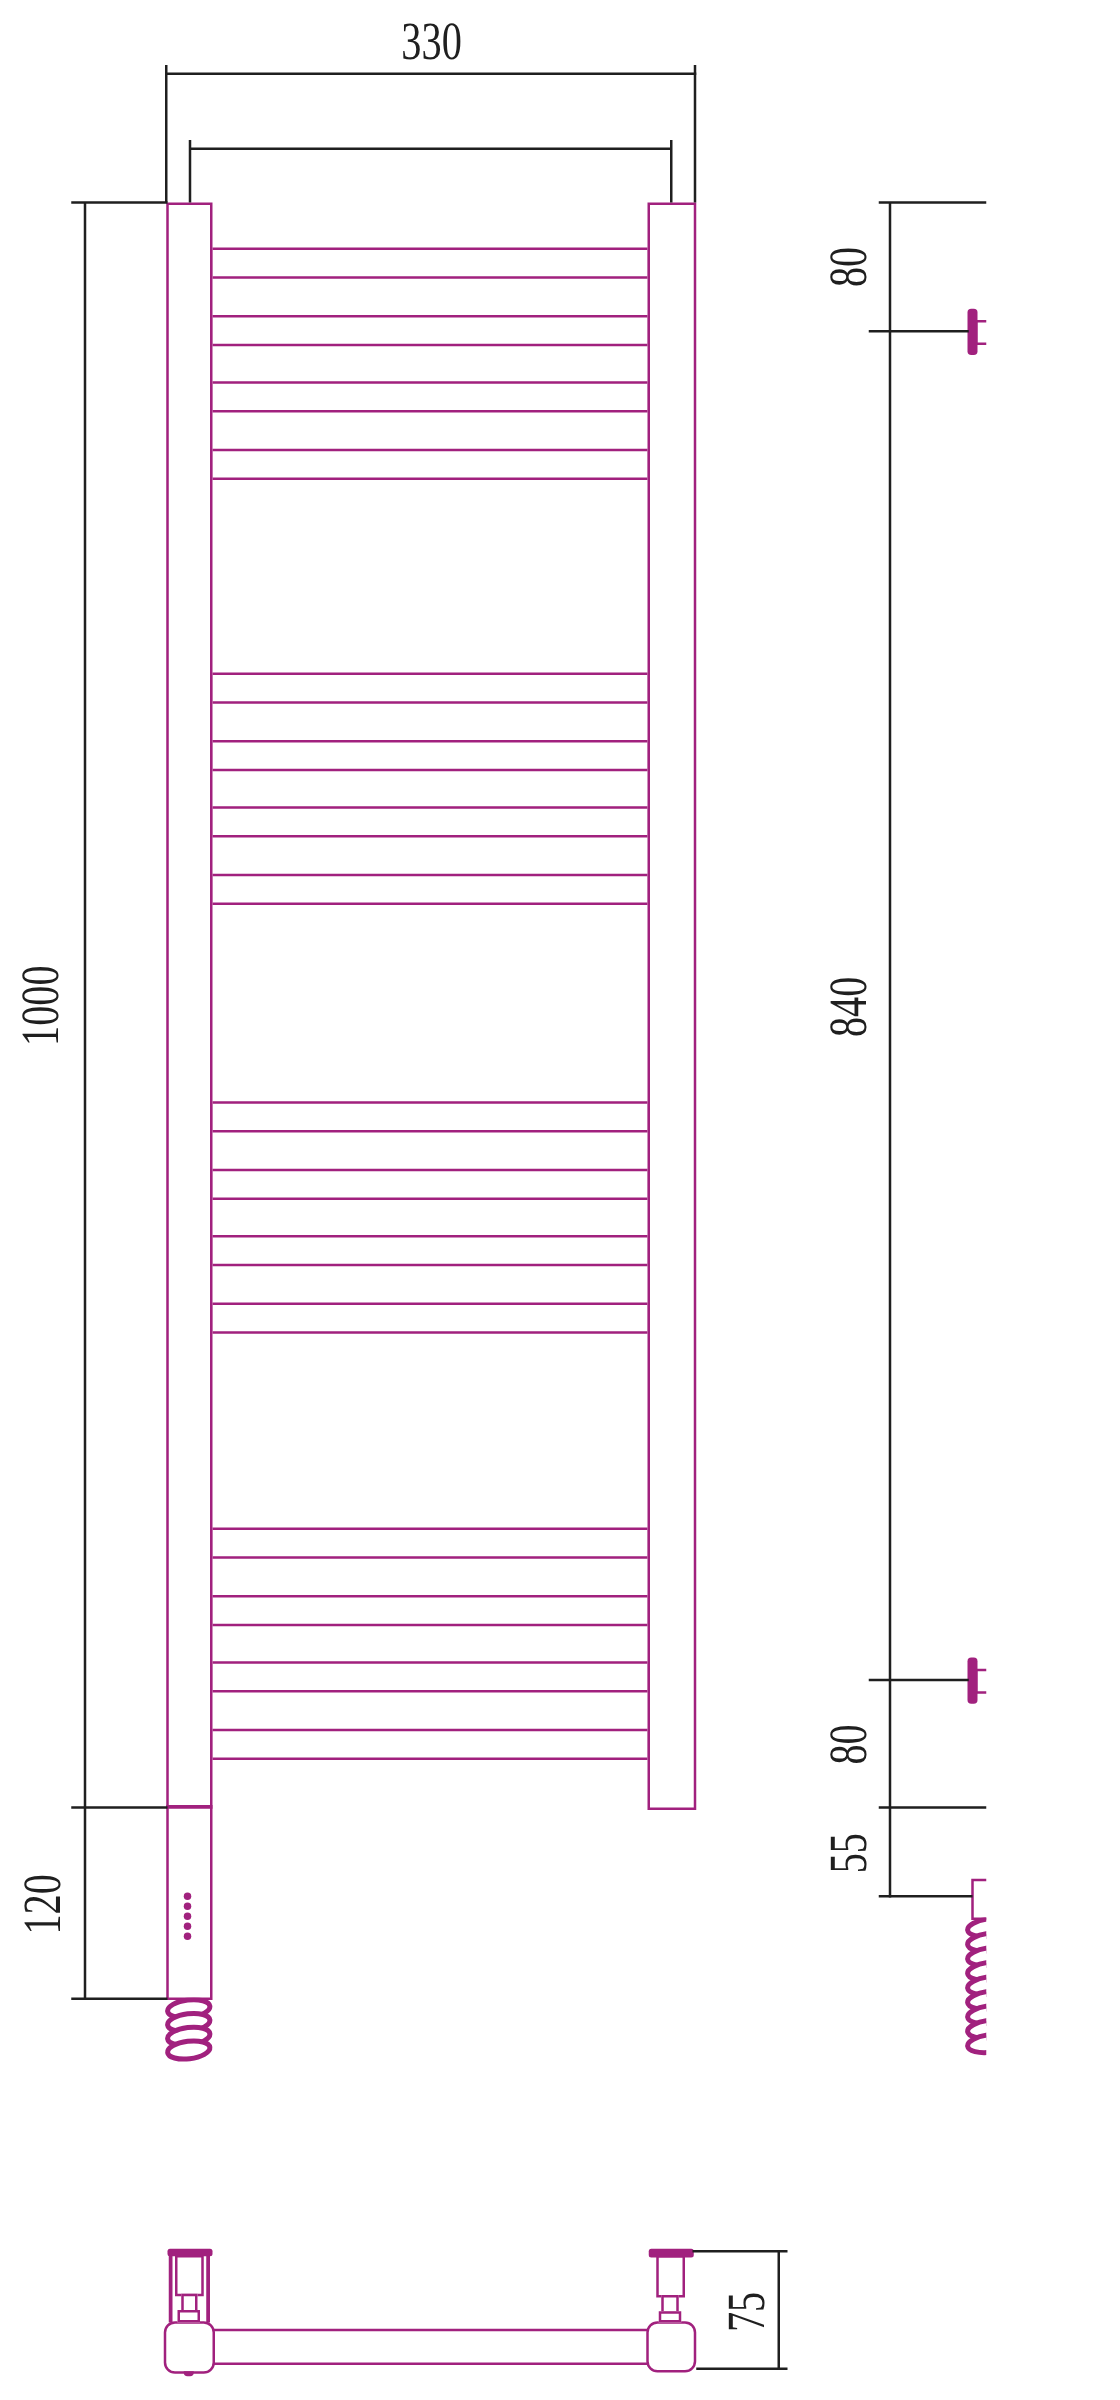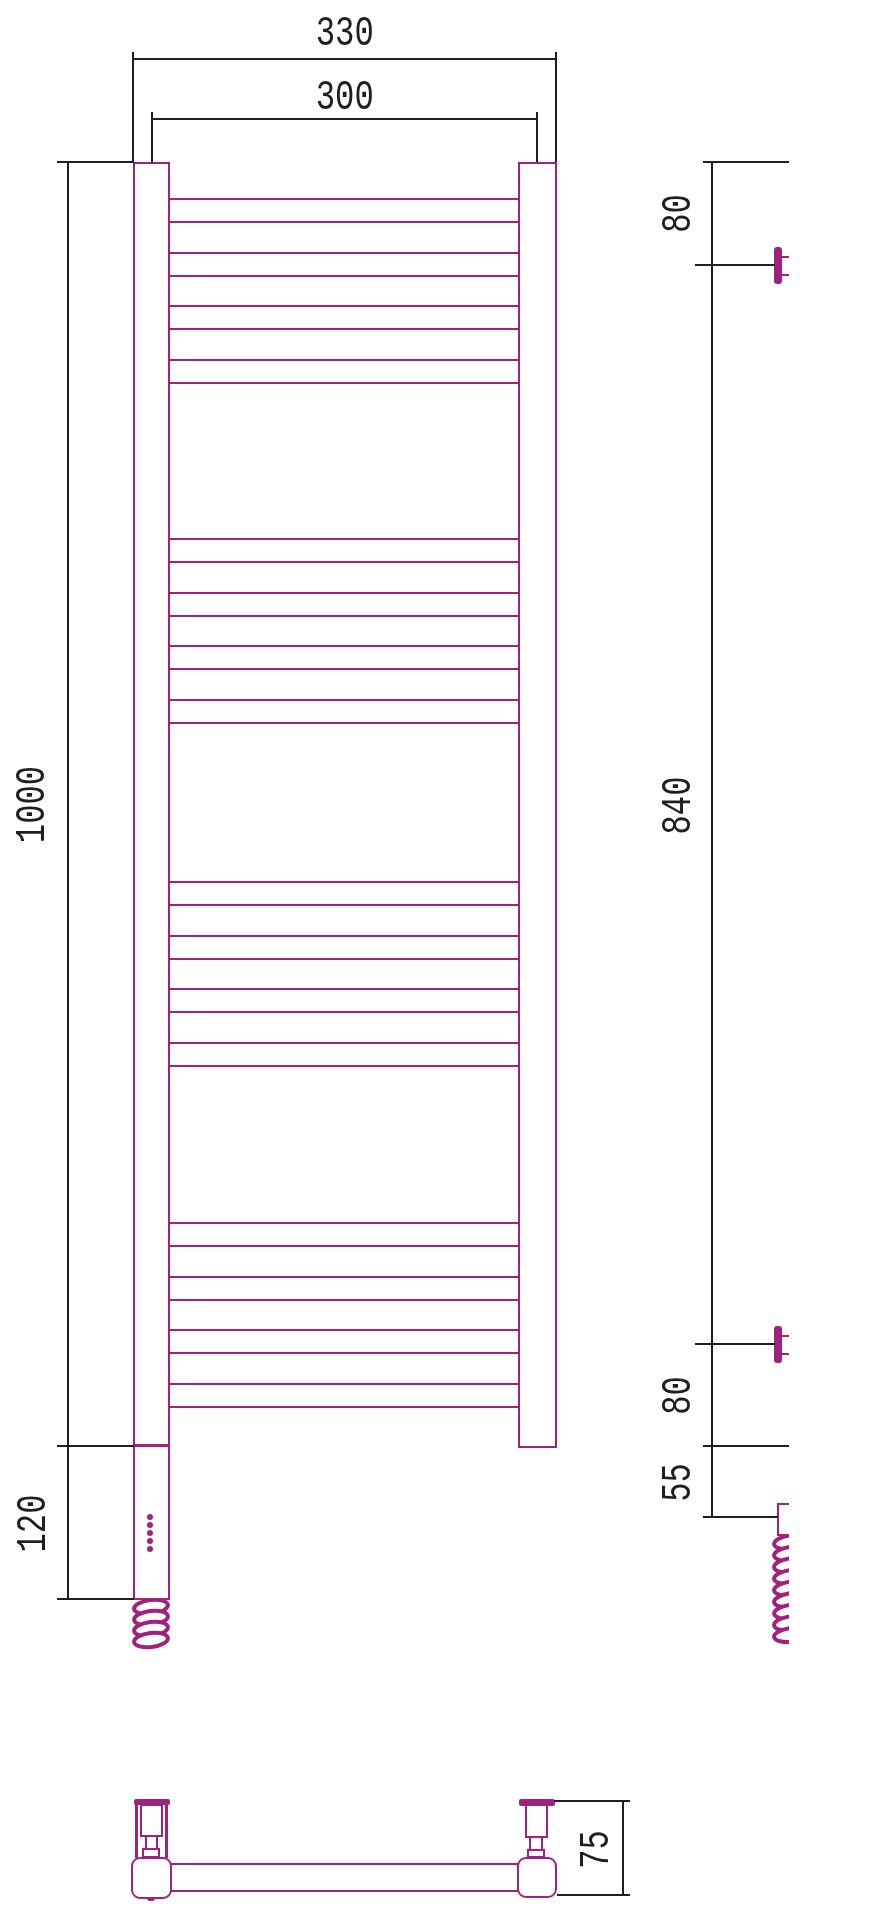--- a/index.html
+++ b/index.html
@@ -1,17 +1,17 @@
 <!DOCTYPE html>
 <html><head>
 <meta charset="utf-8">
 <style>
   html,body{margin:0;padding:0;background:#fff;}
   #canvas{position:relative;width:789px;height:1920px;background:#fff;overflow:hidden;
-          font-family:Liberation Mono, monospace;}
+          font-family:Liberation Serif, serif;}
   .layer{position:absolute;left:0;top:0;width:0;height:0;overflow:visible;}
   .mr{position:absolute;box-sizing:border-box;border:2.5px solid var(--mag);background:#fff;}
   .mf{position:absolute;background:var(--mag);}
   .kl{position:absolute;background:var(--blk);}
   .mc{position:absolute;box-sizing:border-box;border:2px solid var(--mag);border-radius:50%;background:#fff;}
   .dot{position:absolute;background:var(--mag);border-radius:50%;}
   .lbl{position:absolute;width:120px;height:120px;display:flex;align-items:center;justify-content:center;
        color:var(--blk);font-size:43px;line-height:1;white-space:nowrap;}
   .lbl span{display:inline-block;transform:scaleX(0.75);}
   .lbl.rot span{transform:rotate(-90deg) scaleX(0.75);}
@@ -61,23 +61,20 @@
   <div class="kl" style="left:133px;top:58px;width:424px;height:2px;"></div>
   <div class="kl" style="left:132px;top:52px;width:2px;height:110px;"></div>
   <div class="kl" style="left:555px;top:52px;width:2px;height:110px;"></div>
   <div class="lbl" style="left:285px;top:-27px;">
     <span>330</span>
     </div>
 
   <div class="kl" style="left:152px;top:118px;width:385px;height:2px;"></div>
   <div class="kl" style="left:151px;top:112px;width:2px;height:50px;"></div>
   <div class="kl" style="left:536px;top:112px;width:2px;height:50px;"></div>
-  <div class="lbl" style="left:285px;top:37px;">
-    <span>300</span>
-    </div>
 
   <div class="kl" style="left:67px;top:162px;width:2px;height:1438px;"></div>
   <div class="kl" style="left:57px;top:161px;width:77px;height:2px;"></div>
   <div class="kl" style="left:57px;top:1445px;width:77px;height:2px;"></div>
   <div class="kl" style="left:57px;top:1598px;width:77px;height:2px;"></div>
   <div class="lbl rot" style="left:-27px;top:744px;">
     <span>1000</span>
     </div>
   <div class="lbl rot" style="left:-26px;top:1463px;">
     <span>120</span>

